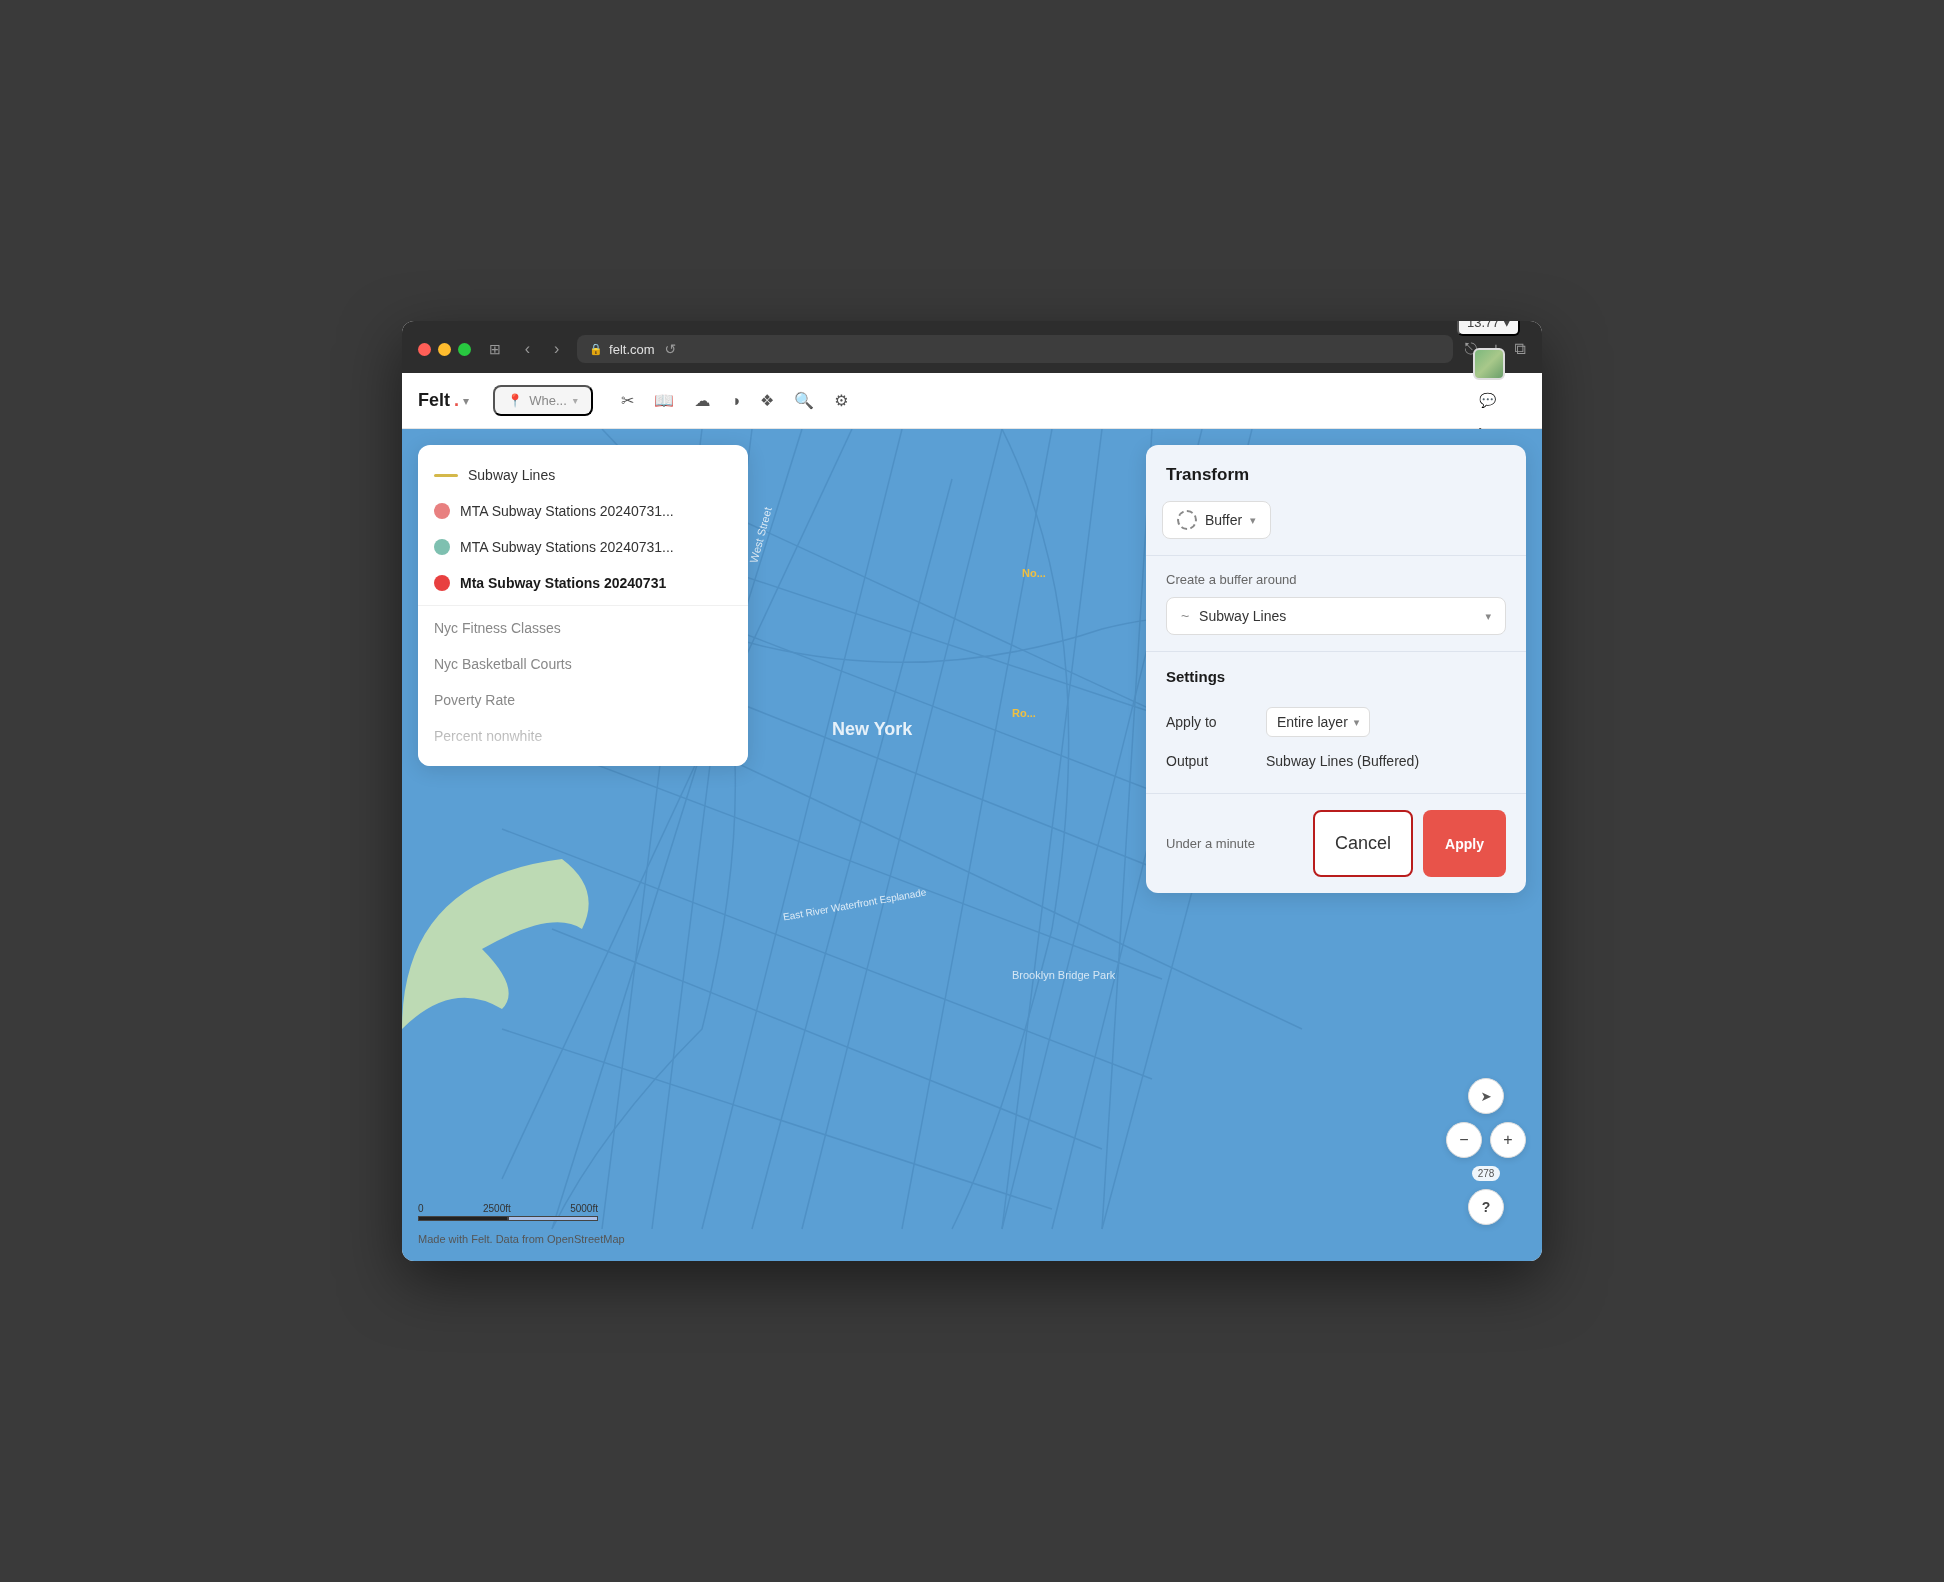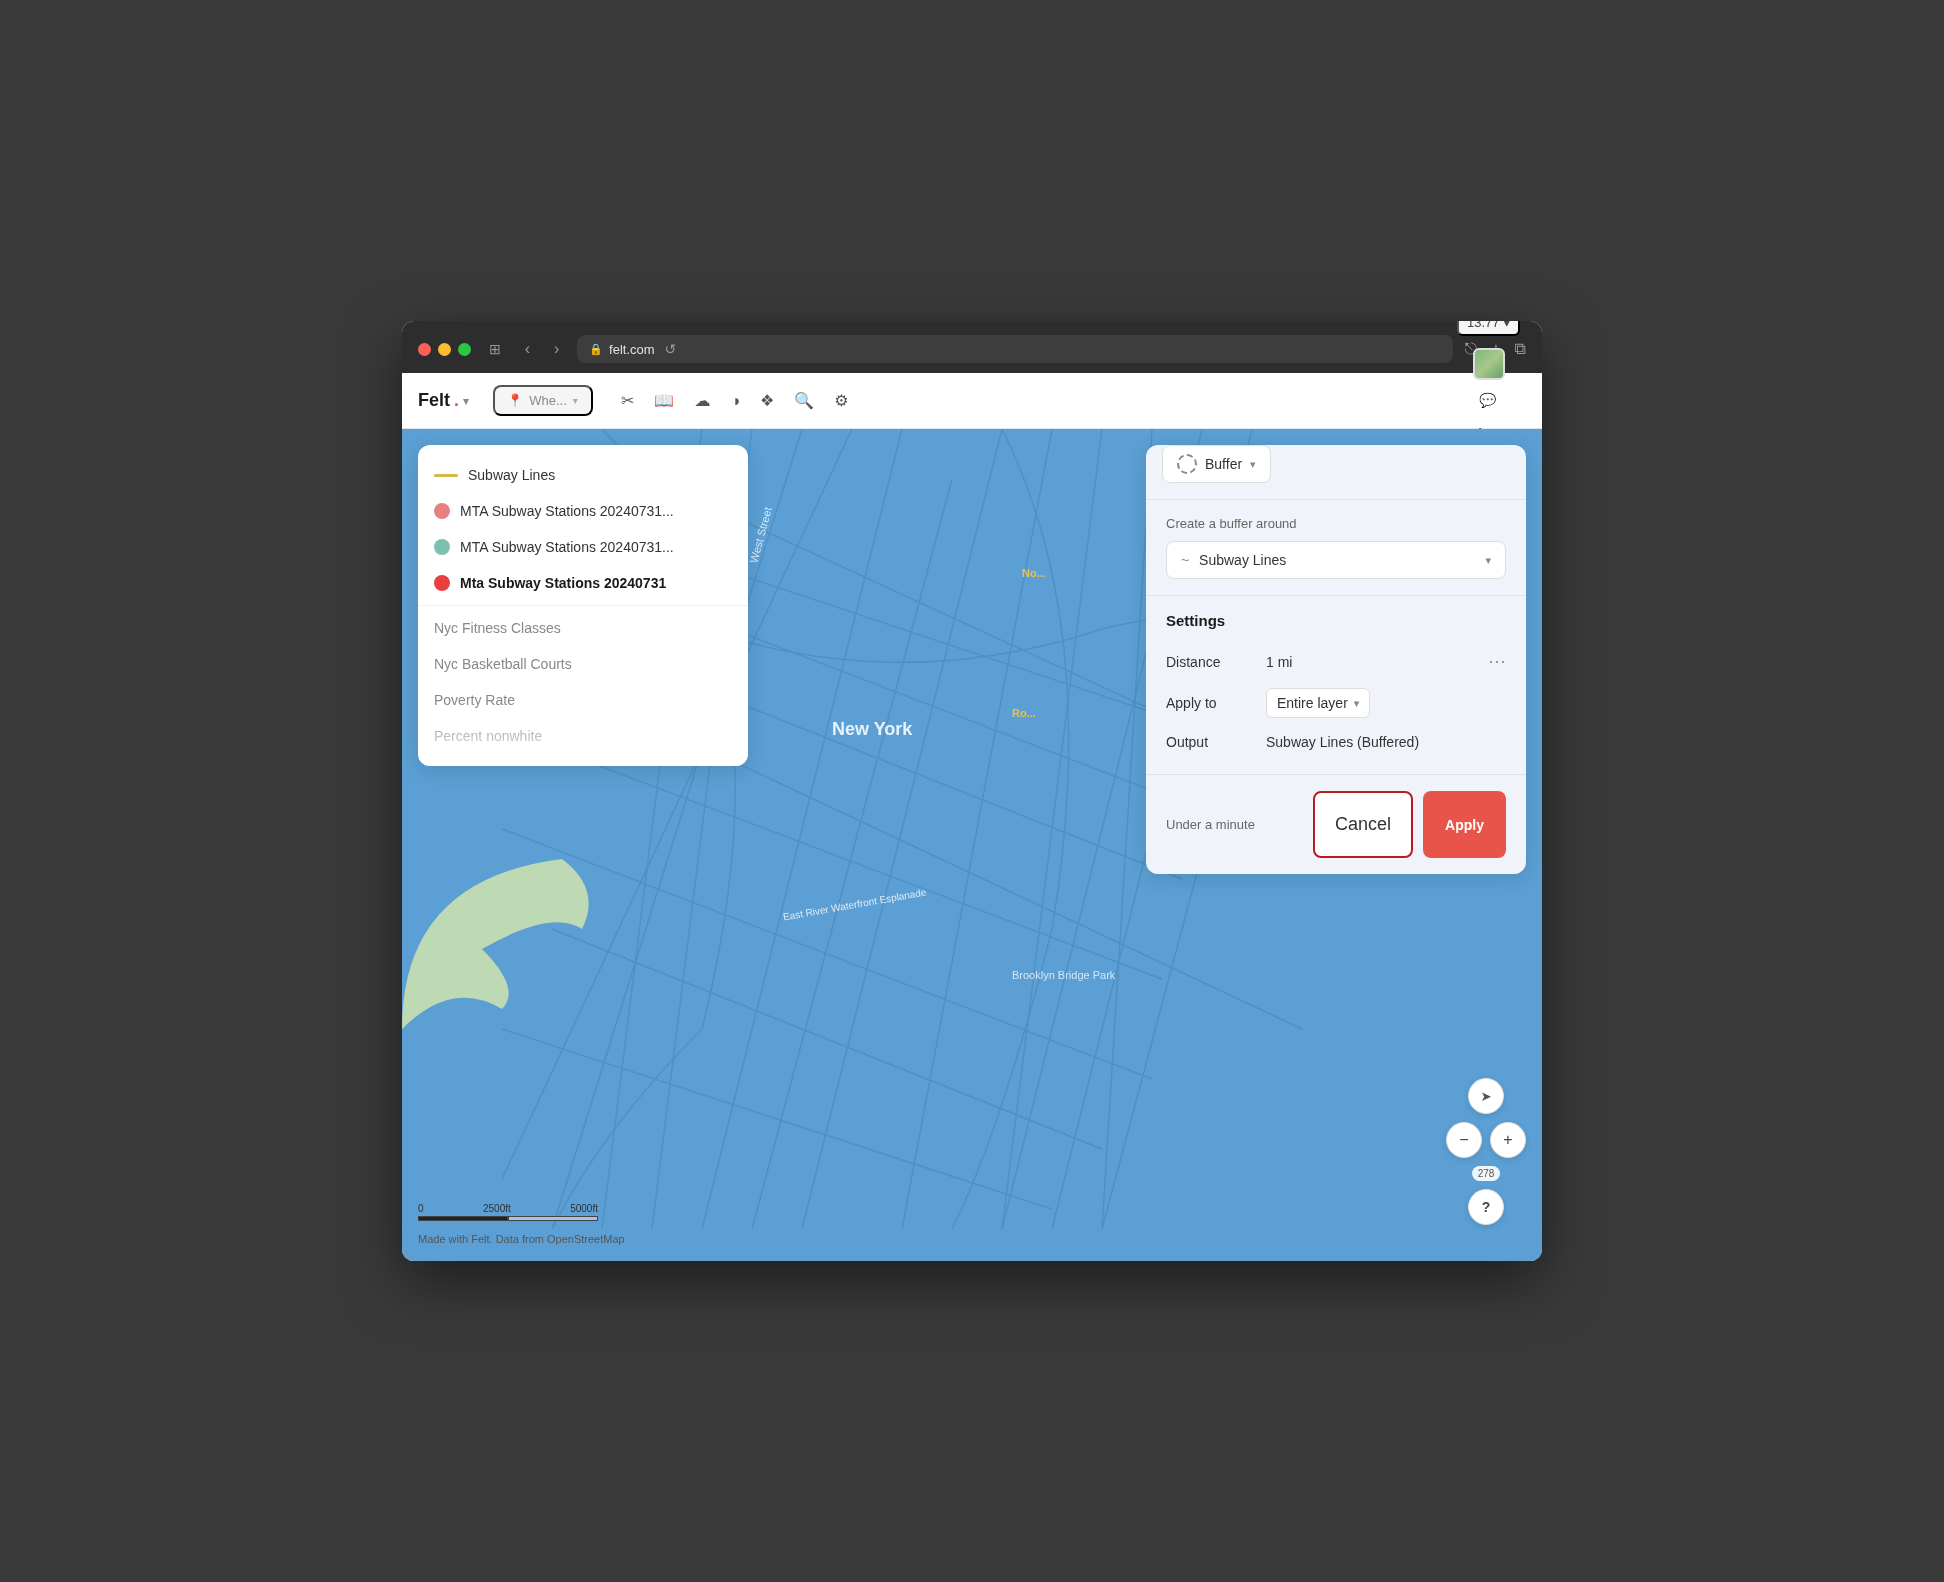--- a/index.html
+++ b/index.html
@@ -714,45 +714,41 @@
           <span>Poverty Rate</span>
         </div>
         <div class="legend-item muted">
           <span>Percent nonwhite</span>
         </div>
       </div>
       <div class="legend-fade"></div>
     </div>
 
     <div class="transform-panel">
+      <div class="transform-header">Transform</div>
       <div class="transform-type-row">
         <button class="transform-type-btn">
           <div class="buffer-icon"></div>
           <span>Buffer</span>
           <span style="color:#888;font-size:11px">▾</span>
         </button>
       </div>
       <div class="transform-section">
         <div class="transform-label">Create a buffer around</div>
         <button class="layer-select-btn">
           <span>
             <span class="tilde">~</span>
             <span>Subway Lines</span>
           </span>
           <span style="color:#888;font-size:11px">▾</span>
         </button>
       </div>
       <div class="settings-section">
         <div class="settings-title">Settings</div>
         <div class="settings-row">
-          <span class="settings-row-label">Distance</span>
-          <span class="settings-row-value">1 mi</span>
-          <button class="more-btn">···</button>
-        </div>
-        <div class="settings-row">
           <span class="settings-row-label">Apply to</span>
           <button class="apply-to-select">
             <span>Entire layer</span>
             <span style="color:#888;font-size:11px">▾</span>
           </button>
         </div>
         <div class="settings-row">
           <span class="settings-row-label">Output</span>
           <span class="output-value">Subway Lines (Buffered)</span>
         </div>

